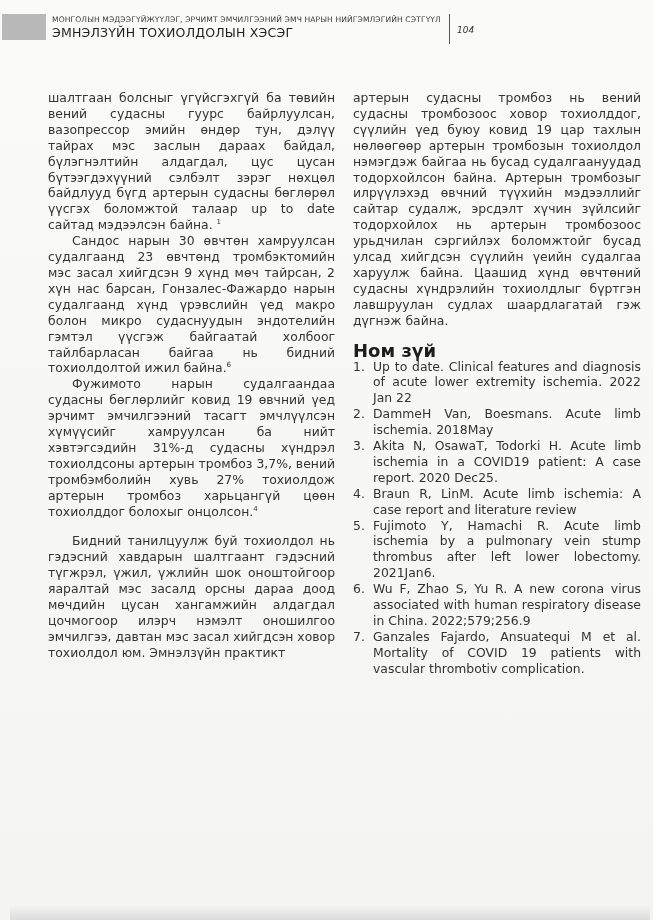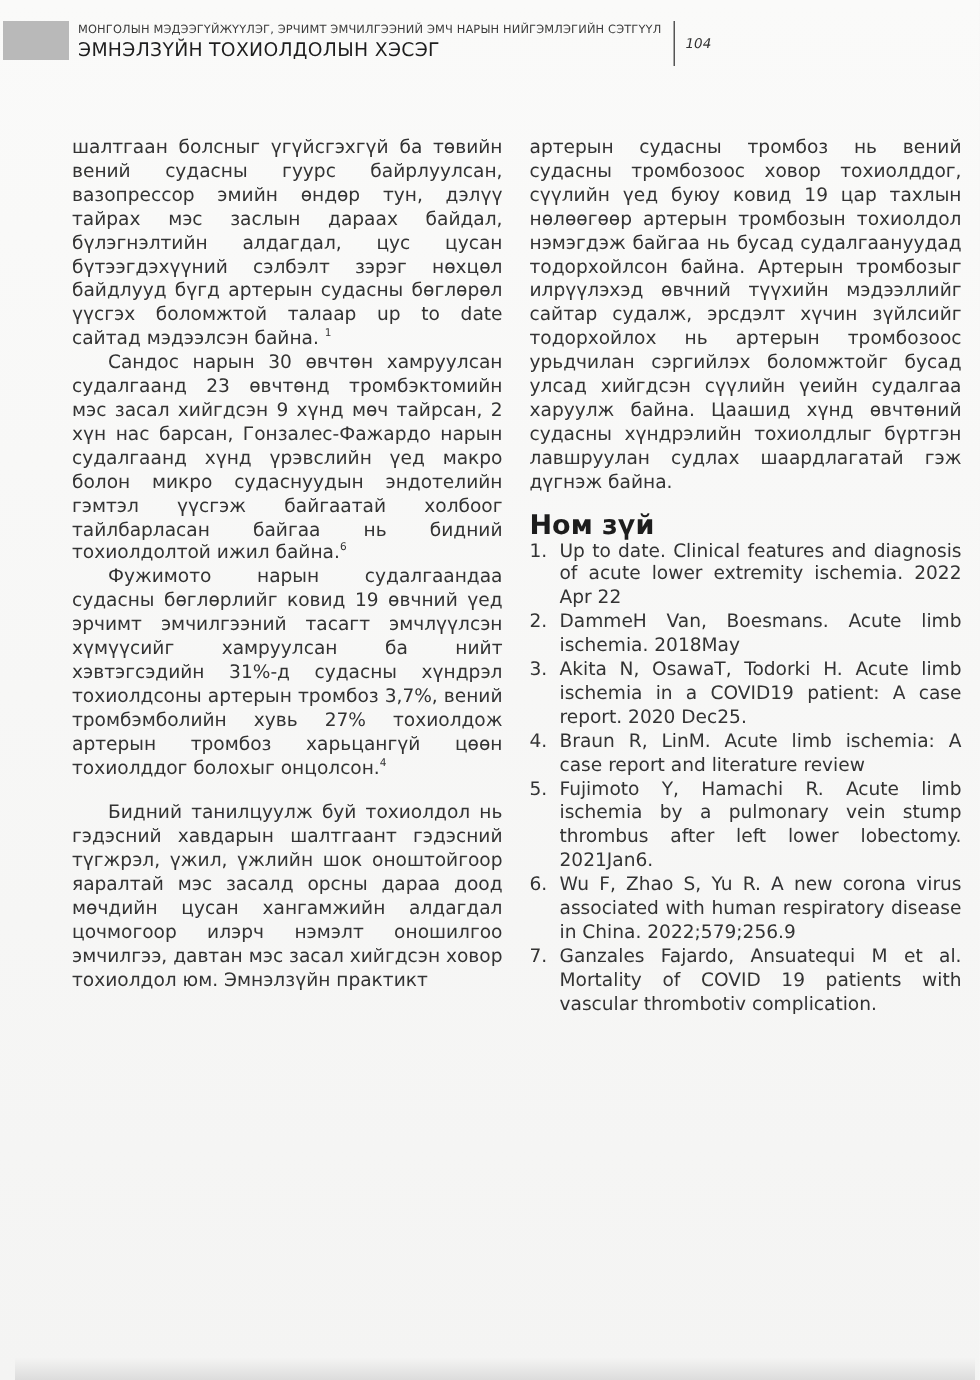--- a/index.html
+++ b/index.html
@@ -47,21 +47,21 @@
     <p class="indent"><span>Фужимото нарын судалгаандаа судасны бөглөрлийг ковид 19 өвчний үед эрчимт эмчилгээний тасагт эмчлүүлсэн хүмүүсийг хамруулсан ба нийт хэвтэгсэдийн 31%-д судасны хүндрэл тохиолдсоны артерын тромбоз 3,7%, вений тромбэмболийн хувь 27% тохиолдож артерын тромбоз харьцангүй цөөн тохиолддог болохыг онцолсон.</span><sup>4</sup></p>
     <div style="height:14px"></div>
     <p class="indent">Бидний танилцуулж буй тохиолдол нь гэдэсний хавдарын шалтгаант гэдэсний түгжрэл, үжил, үжлийн шок оноштойгоор яаралтай мэс засалд орсны дараа доод мөчдийн цусан хангамжийн алдагдал цочмогоор илэрч нэмэлт оношилгоо эмчилгээ, давтан мэс засал хийгдсэн ховор тохиолдол юм. Эмнэлзүйн практикт</p>
   </div>
 
   <div class="col col-right">
     <p>артерын судасны тромбоз нь вений судасны тромбозоос ховор тохиолддог, сүүлийн үед буюу ковид 19 цар тахлын нөлөөгөөр артерын тромбозын тохиолдол нэмэгдэж байгаа нь бусад судалгаануудад тодорхойлсон байна. Артерын тромбозыг илрүүлэхэд өвчний түүхийн мэдээллийг сайтар судалж, эрсдэлт хүчин зүйлсийг тодорхойлох нь артерын тромбозоос урьдчилан сэргийлэх боломжтойг бусад улсад хийгдсэн сүүлийн үеийн судалгаа харуулж байна. Цаашид хүнд өвчтөний судасны хүндрэлийн тохиолдлыг бүртгэн лавшруулан судлах шаардлагатай гэж дүгнэж байна.</p>
     <div style="height:14px"></div>
     <p class="section-heading">Ном зүй</p>
     <ol class="refs">
-      <li><span class="num">1.</span><span>Up to date. Clinical features and diagnosis of acute lower extremity ischemia. 2022 Apr 22</span></li>
+      <li><span class="num">1.</span><span>Up to date. Clinical features and diagnosis of acute lower extremity ischemia. 2022 Jan 22</span></li>
       <li><span class="num">2.</span><span>DammeH Van, Boesmans. Acute limb ischemia. 2018May</span></li>
       <li><span class="num">3.</span><span>Akita N, OsawaT, Todorki H. Acute limb ischemia in a COVID19 patient: A case report. 2020 Dec25.</span></li>
       <li><span class="num">4.</span><span>Braun R, LinM. Acute limb ischemia: A case report and literature review</span></li>
       <li><span class="num">5.</span><span>Fujimoto Y, Hamachi R. Acute limb ischemia by a pulmonary vein stump thrombus after left lower lobectomy. 2021Jan6.</span></li>
       <li><span class="num">6.</span><span>Wu F, Zhao S, Yu R. A new corona virus associated with human respiratory disease in China. 2022;579;256.9</span></li>
       <li><span class="num">7.</span><span>Ganzales Fajardo, Ansuatequi M et al. Mortality of COVID 19 patients with vascular thrombotiv complication.</span></li>
     </ol>
   </div>
 
   <div class="bottom-shadow"></div>

